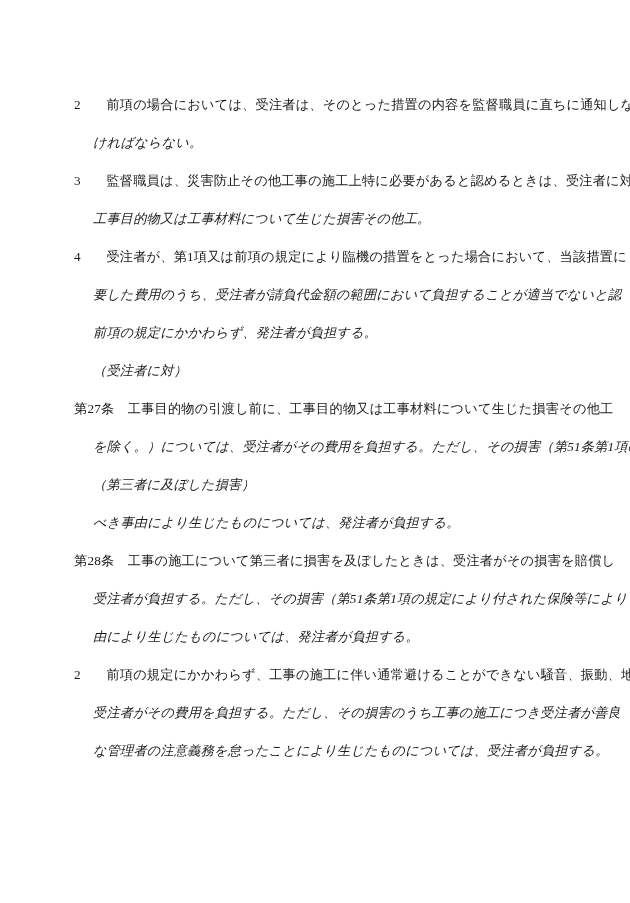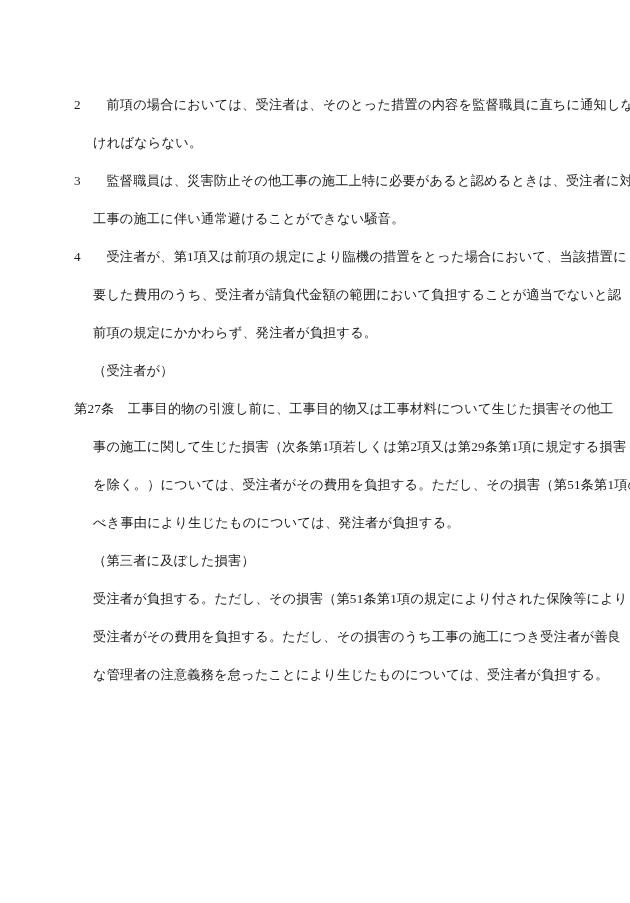--- a/index.html
+++ b/index.html
@@ -43,47 +43,50 @@
   }
 
   
   .line-marker {
     padding-left: 0;
   }
 
   
   .line-indent {
     padding-left: 19px;
+    font-style: italic;
   }
 
   .marker {
     display: inline-block;
     width: 19px;
   }
 
   .article-marker {
     display: inline-block;
     text-align: center;
   }
 </style>
 </head>
 <body>
 
 <div class="page">
   <div class="doc-body" id="doc-body">
       <div class="line line-marker"><span class="marker">2</span><span>　前項の場合においては、受注者は、そのとった措置の内容を監督職員に直ちに通知しな</span></div>
       <div class="line line-indent"><span>ければならない。</span></div>
       <div class="line line-marker"><span class="marker">3</span><span>　監督職員は、災害防止その他工事の施工上特に必要があると認めるときは、受注者に対</span></div>
-      <div class="line line-indent"><span>工事の施工に伴い通常避けることができない騒音。</span></div>
+      <div class="line line-indent"><span>工事目的物又は工事材料について生じた損害その他工。</span></div>
       <div class="line line-marker"><span class="marker">4</span><span>　受注者が、第1項又は前項の規定により臨機の措置をとった場合において、当該措置に</span></div>
       <div class="line line-indent"><span>要した費用のうち、受注者が請負代金額の範囲において負担することが適当でないと認</span></div>
       <div class="line line-indent"><span>前項の規定にかかわらず、発注者が負担する。</span></div>
-      <div class="line line-indent"><span>（受注者が）</span></div>
+      <div class="line line-indent"><span>（受注者に対）</span></div>
       <div class="line line-marker"><span class="article-marker">第27条　</span><span>工事目的物の引渡し前に、工事目的物又は工事材料について生じた損害その他工</span></div>
-      <div class="line line-indent"><span>事の施工に関して生じた損害（次条第1項若しくは第2項又は第29条第1項に規定する損害</span></div>
       <div class="line line-indent"><span>を除く。）については、受注者がその費用を負担する。ただし、その損害（第51条第1項の</span></div>
+      <div class="line line-indent"><span>（第三者に及ぼした損害）</span></div>
       <div class="line line-indent"><span>べき事由により生じたものについては、発注者が負担する。</span></div>
-      <div class="line line-indent"><span>（第三者に及ぼした損害）</span></div>
+      <div class="line line-marker"><span class="article-marker">第28条　</span><span>工事の施工について第三者に損害を及ぼしたときは、受注者がその損害を賠償し</span></div>
       <div class="line line-indent"><span>受注者が負担する。ただし、その損害（第51条第1項の規定により付された保険等により</span></div>
+      <div class="line line-indent"><span>由により生じたものについては、発注者が負担する。</span></div>
+      <div class="line line-marker"><span class="marker">2</span><span>　前項の規定にかかわらず、工事の施工に伴い通常避けることができない騒音、振動、地</span></div>
       <div class="line line-indent"><span>受注者がその費用を負担する。ただし、その損害のうち工事の施工につき受注者が善良</span></div>
       <div class="line line-indent"><span>な管理者の注意義務を怠ったことにより生じたものについては、受注者が負担する。</span></div>
     </div>
 </div>
 
 </body></html>

